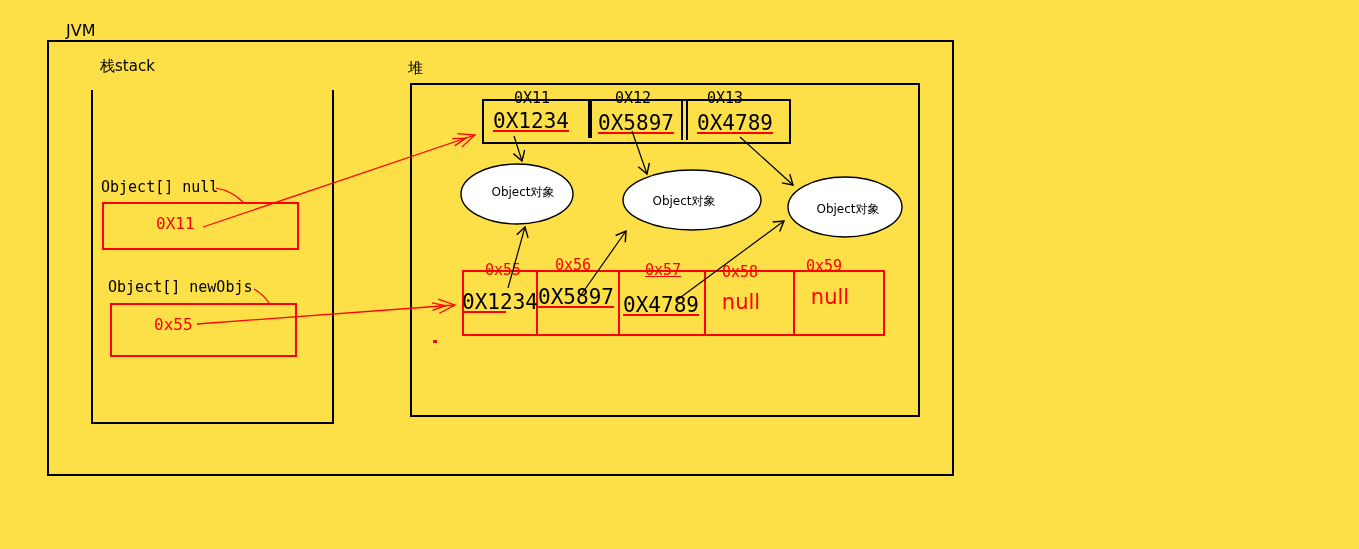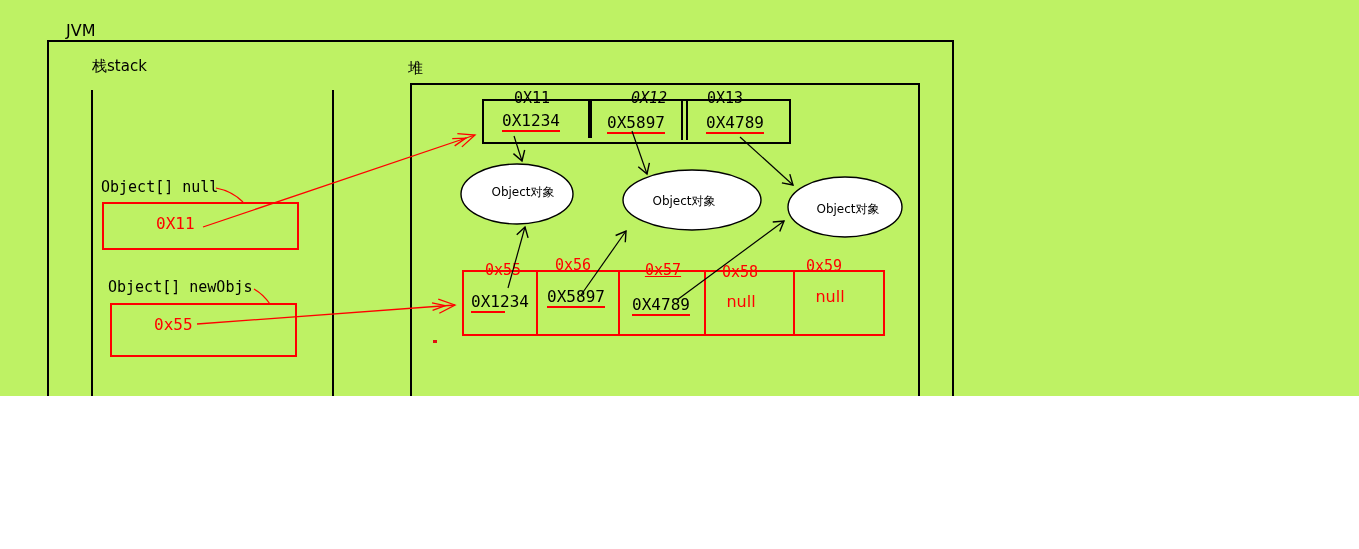--- a/index.html
+++ b/index.html
@@ -1,47 +1,47 @@
 <!DOCTYPE html>
 <html><head>
 <meta charset="utf-8">
 <style>
   html,body{margin:0;padding:0;background:#fff;}
-  .stage{position:relative;width:1359px;height:396px;background:#bef264;overflow:hidden;
+  .stage{position:relative;width:1359px;height:549px;background:#fde047;overflow:hidden;
          font-family:"DejaVu Sans",sans-serif;color:#000;}
   .abs{position:absolute;}
   .mono{font-family:"DejaVu Sans Mono","Liberation Mono",monospace;}
   .sans{font-family:"DejaVu Sans","Liberation Sans",sans-serif;}
   .red{color:#ff0000;}
   .black{color:#000;}
 
   
   .jvm-box{left:47px;top:40px;width:903px;height:432px;border:2px solid #000;}
   .jvm-label{left:66px;top:21px;font-size:16px;}
   .stack-box{left:91px;top:90px;width:239px;height:332px;
              border-left:2px solid #000;border-right:2px solid #000;border-bottom:2px solid #000;}
-  .stack-label{left:92px;top:57px;font-size:15px;text-align:center;}
+  .stack-label{left:100px;top:57px;font-size:15px;text-align:center;}
   .heap-box{left:410px;top:83px;width:506px;height:330px;border:2px solid #000;}
   .heap-label{left:408px;top:59px;font-size:15px;}
 
   
   .var-name{font-size:15px;line-height:15px;}
   .objs-name{left:101px;top:180px;}
   .newobjs-name{left:108px;top:280px;}
   .stack-cell{border:2px solid #ff0000;}
   .objs-cell{left:102px;top:202px;width:193px;height:44px;}
   .newobjs-cell{left:110px;top:303px;width:183px;height:50px;}
   .stack-val{font-size:16px;line-height:16px;}
   .objs-val{left:156px;top:216px;}
   .newobjs-val{left:154px;top:317px;}
 
   
   .old-array{left:482px;top:99px;width:305px;height:41px;border:2px solid #000;}
   .arr-label{font-size:15px;line-height:15px;text-align:center;width:80px;margin-left:-40px;}
-  .arr-val{font-size:16px;line-height:16px;text-align:center;white-space:nowrap;}
+  .arr-val{font-size:21px;line-height:16px;text-align:center;white-space:nowrap;}
   .old-array .arr-val{width:90px;margin-left:-45px;}
   .u-red{display:inline-block;border-bottom:2px solid #ff0000;padding-bottom:1px;}
   .u-half{display:inline-block;position:relative;}
   .u-half::after{content:"";position:absolute;left:0;bottom:-3px;width:58%;border-bottom:2px solid #ff0000;}
   .div-thick{left:104px;top:0;width:4px;height:37px;background:#000;}
   .div-dbl1{left:197px;top:-2px;width:2px;height:41px;background:#000;}
   .div-dbl2{left:202px;top:-2px;width:2px;height:41px;background:#000;}
 
   
   .new-array{left:462px;top:270px;width:419px;height:62px;border:2px solid #ff0000;}
@@ -79,21 +79,21 @@
 
     <div class="abs heap-label sans">堆</div>
     <div class="abs heap-box"></div>
 
     <div class="abs old-array">
       <div class="abs div-thick"></div>
       <div class="abs div-dbl1"></div>
       <div class="abs div-dbl2"></div>
 
       <div class="abs arr-label mono black" style="left:48px;top:-10px;">0X11</div>
-      <div class="abs arr-label mono black" style="left:165px;top:-10px;font-style:italic;">0X12</div>
+      <div class="abs arr-label mono black" style="left:149px;top:-10px;">0X12</div>
       <div class="abs arr-label mono black" style="left:241px;top:-10px;">0X13</div>
 
       <div class="abs arr-val mono black" style="left:47px;top:12px;">
         <span class="u-red">0X1234</span></div>
       <div class="abs arr-val mono black" style="left:152px;top:14px;">
         <span class="u-red">0X5897</span></div>
       <div class="abs arr-val mono black" style="left:251px;top:14px;">
         <span class="u-red">0X4789</span></div>
     </div>
 

